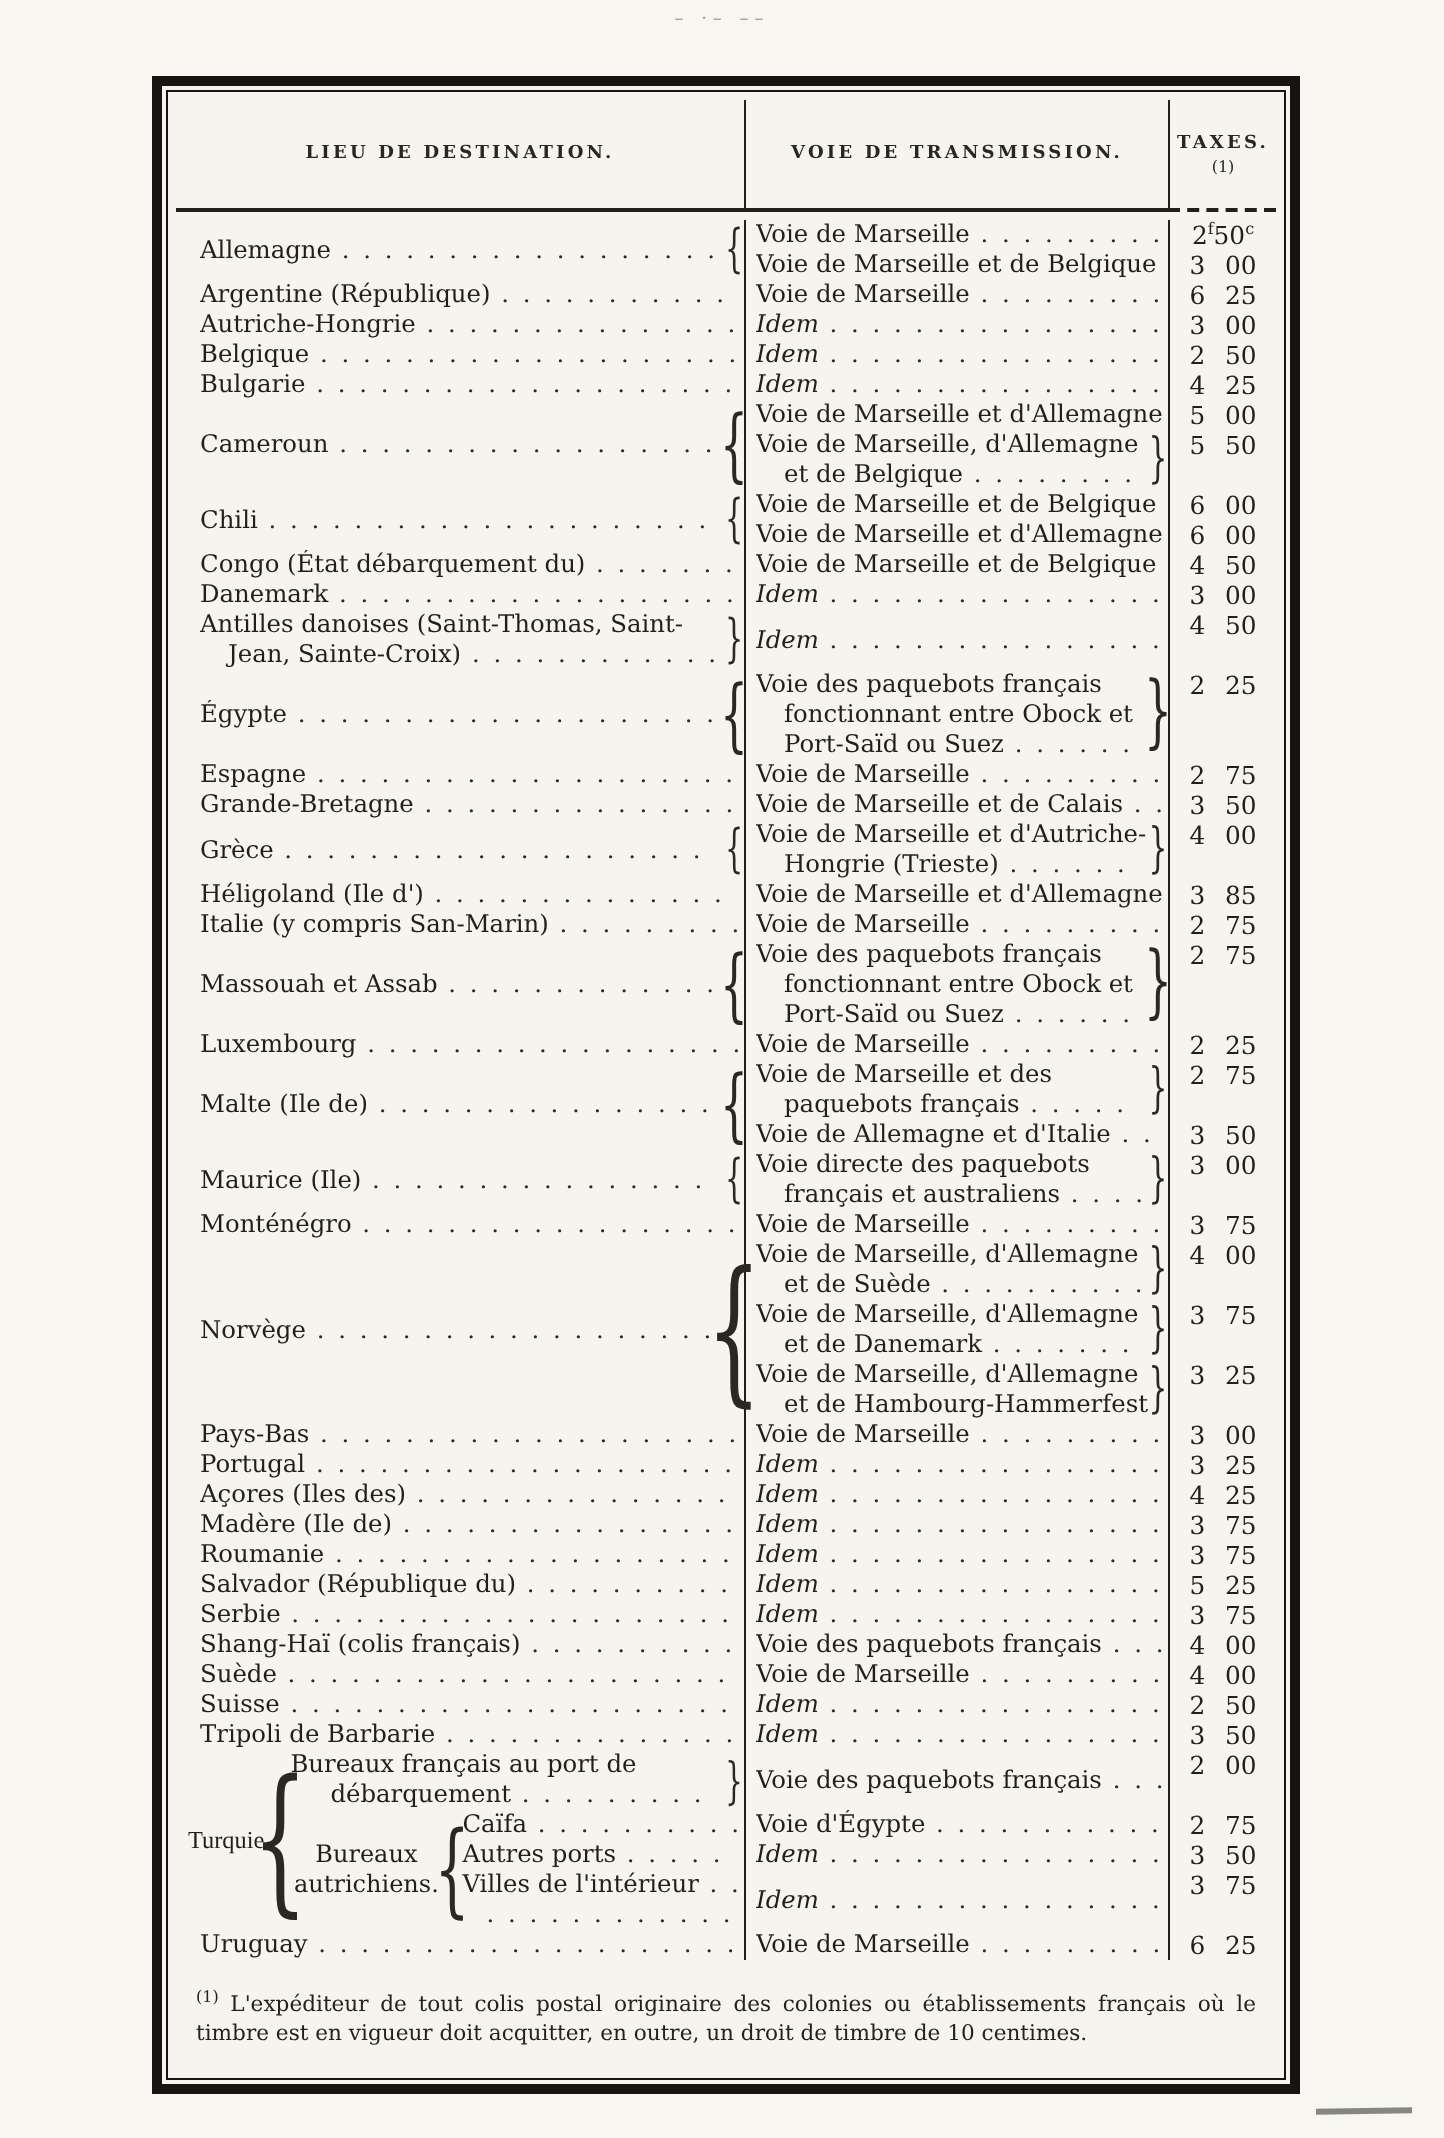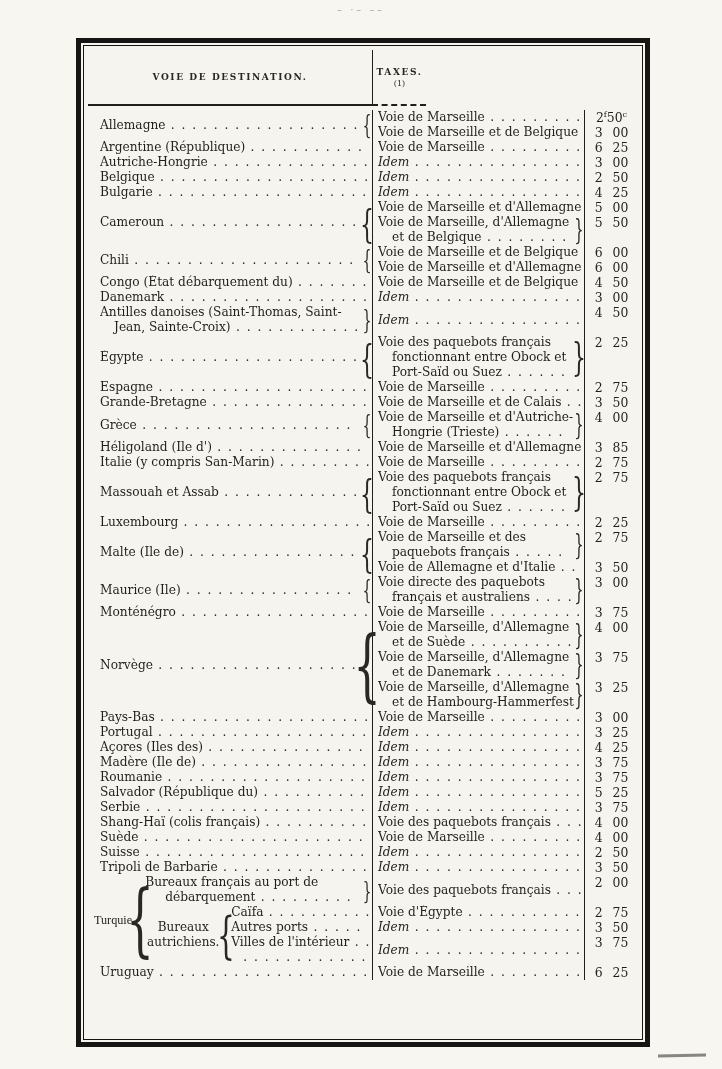--- a/index.html
+++ b/index.html
@@ -84,21 +84,24 @@
 </head>
 <body>
 
 <div class="topmark">– ·– ––</div>
 
 <div class="frame">
   <div class="inner">
 
     <div class="hdr">
       <div class="hc hc1">
-        <span class="htxt">VOIE DE DESTINATION.</span>
+        <span class="htxt">LIEU DE DESTINATION.</span>
+      </div>
+      <div class="hc hc2">
+        <span class="htxt">VOIE DE TRANSMISSION.</span>
       </div>
       <div class="hc hc3">
         <span class="htxt">TAXES.</span>
         <span class="hnote">(1)</span>
       </div>
     </div>
 
     <div class="tbody" id="tbody">
         <div class="entry" style="height: 30px;">
           <div class="dest">
@@ -639,17 +642,21 @@
             <div class="rrow" style="flex-grow: 1;">
               <div class="vwrap">
                 <div class="voie" style="height: 15px;"><span>Voie de Marseille</span><span class="dots"> . . . . . . . . . . . . . . . . . . . . . . . . . . . . . . . . . . . . . . . . . . . . . . . . . . . . . . . . . . . . . . . . . . . . . . . . . . . . . . . . . . . . . . . . . . </span></div>
               </div>
               <div class="taxe">6 25</div>
             </div>
           </div>
         </div>
       </div>
 
+    <div class="footnote">
+      <sup>(1)</sup>
+      <span>L'expéditeur de tout colis postal originaire des colonies ou établissements français où le timbre est en vigueur doit acquitter, en outre, un droit de timbre de 10 centimes.</span>
+    </div>
 
   </div>
 </div>
 
 <div class="artifact"></div>
 
 </body></html>

